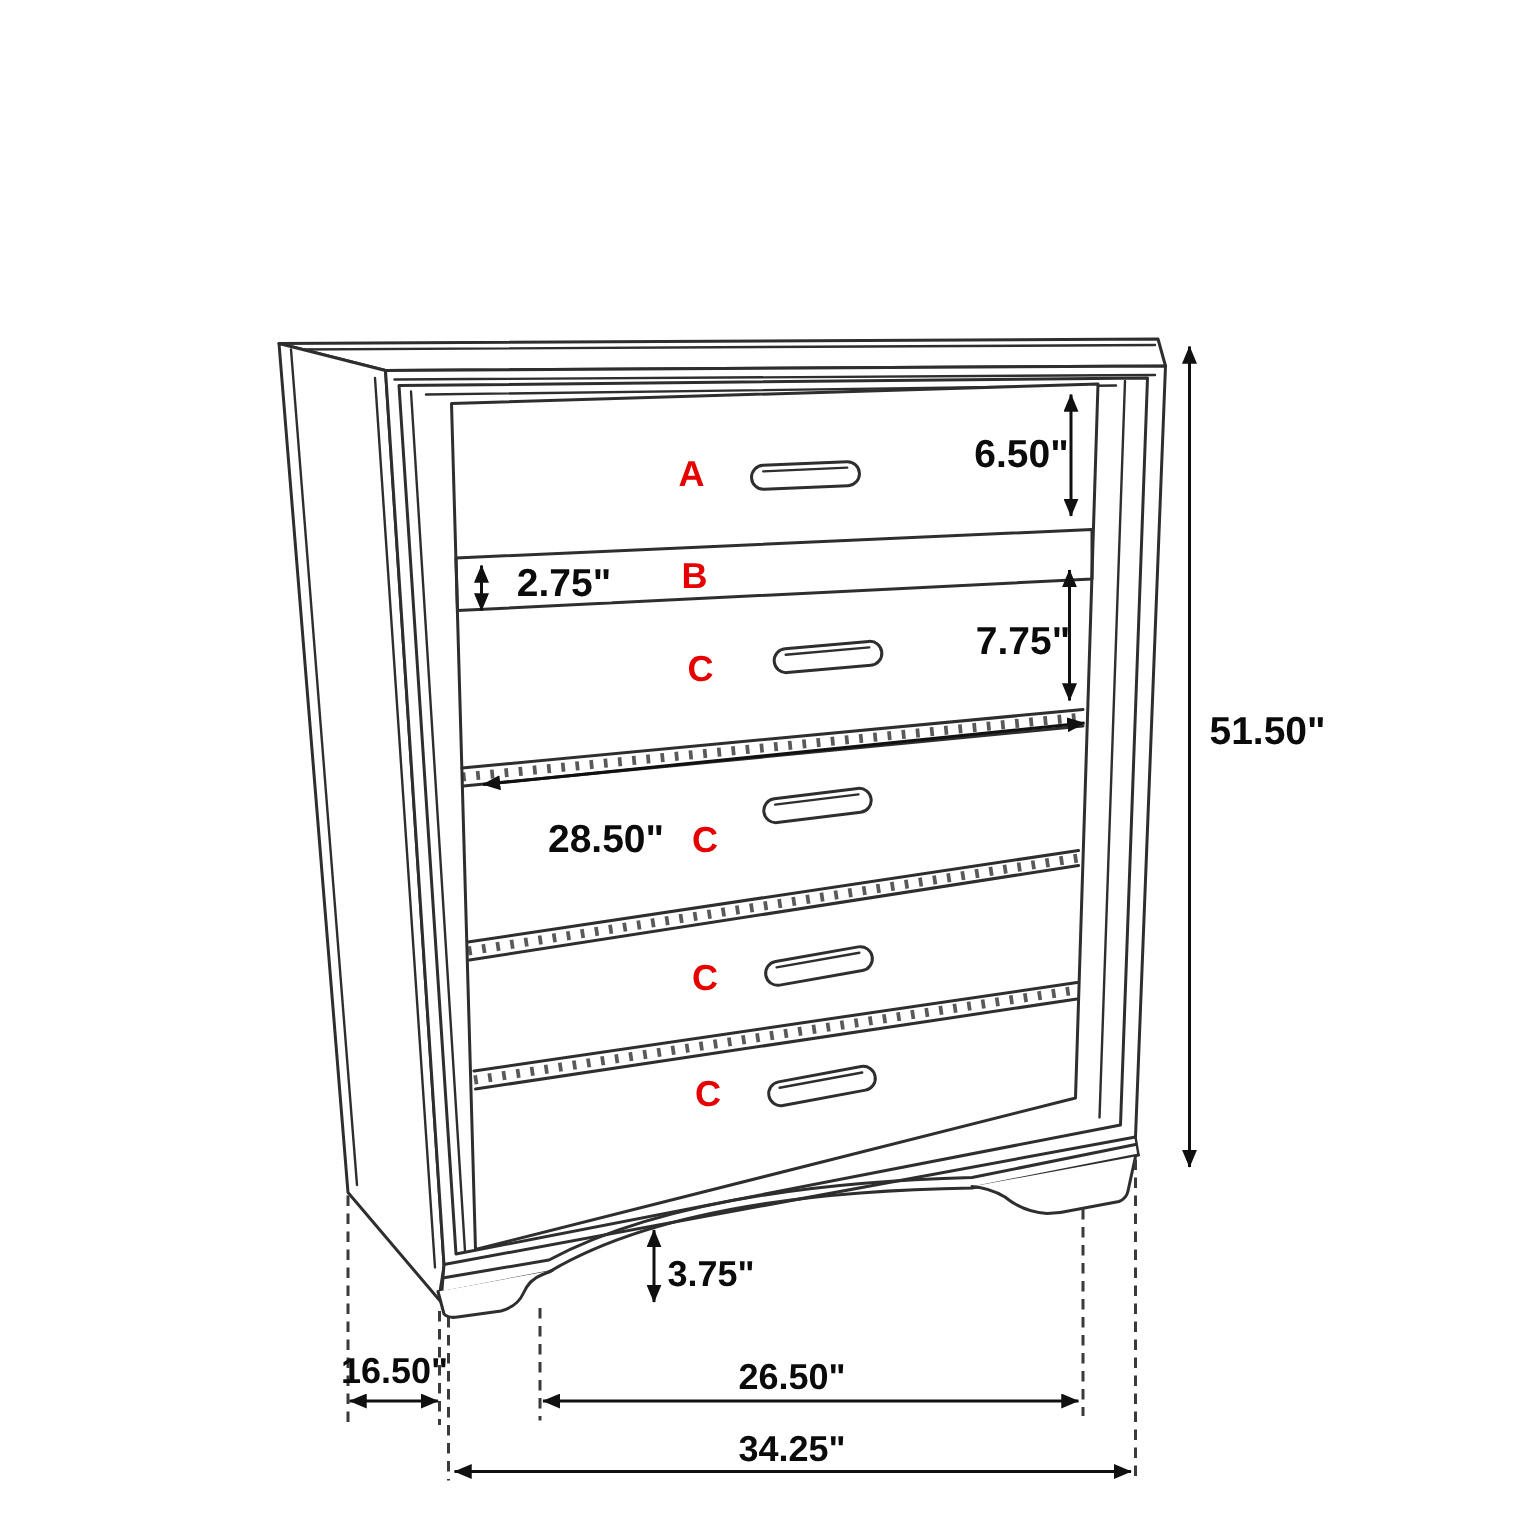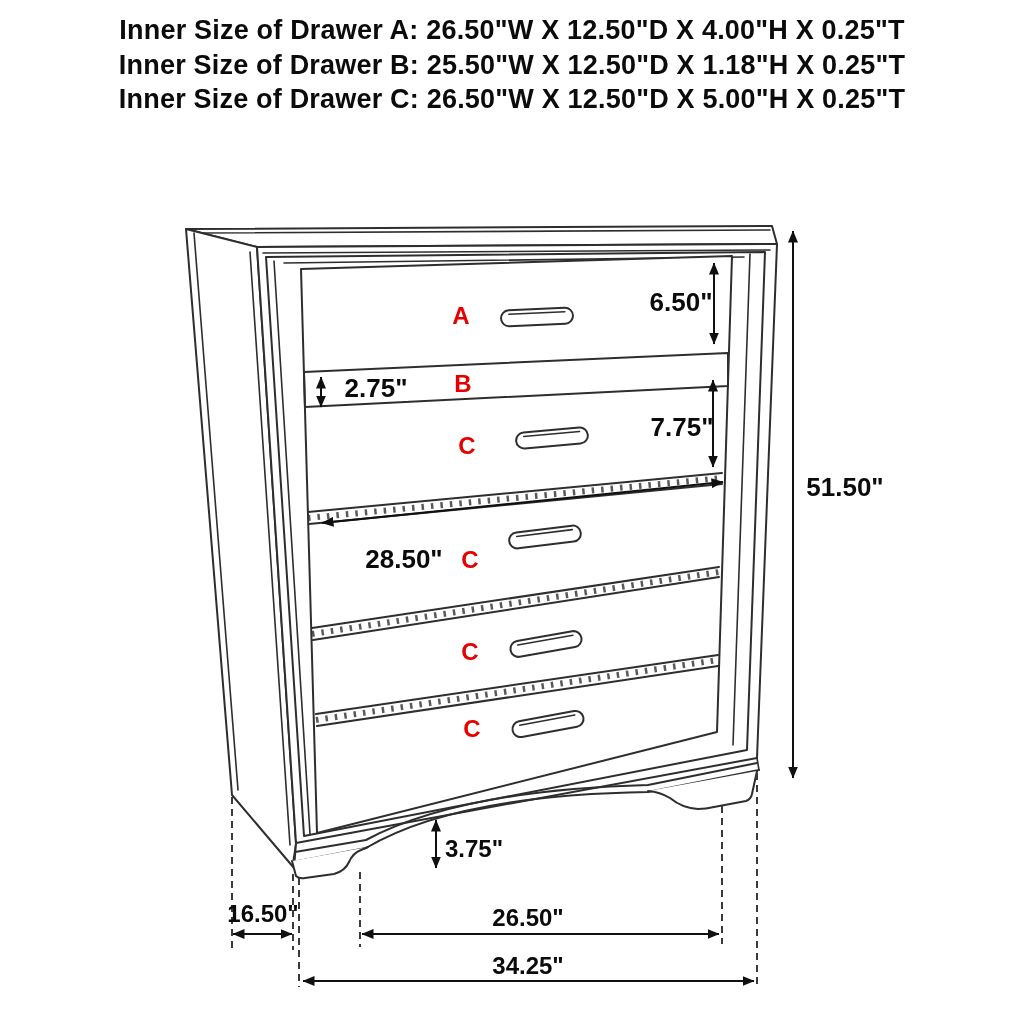--- a/index.html
+++ b/index.html
@@ -17,25 +17,20 @@
   .dash { stroke:#3a3a3a; stroke-width:2; stroke-dasharray:7 5; fill:none; }
   .dimtxt { font:bold 26px "Liberation Sans", sans-serif; fill:#0b0b0b; text-anchor:middle; }
   .sm     { font-size:24px; }
   .ltr    { font:bold 24px "Liberation Sans", sans-serif; text-anchor:middle; }
 </style>
 </head>
 <body>
 
 <div id="page">
 
-  <div id="spec-header">
-    <div>Inner Size of Drawer A: 26.50"W X 12.50"D X 4.00"H X 0.25"T</div>
-    <div>Inner Size of Drawer B: 25.50"W X 12.50"D X 1.18"H X 0.25"T</div>
-    <div>Inner Size of Drawer C: 26.50"W X 12.50"D X 5.00"H X 0.25"T</div>
-  </div>
 
   <svg id="diagram-svg" width="1024" height="1024" viewBox="0 0 1024 1024">
     <defs>
       <marker id="ah" viewBox="0 0 12 10" refX="11.5" refY="5" markerWidth="12" markerHeight="10" orient="auto-start-reverse" markerUnits="userSpaceOnUse">
         <path d="M0,0 L12,5 L0,10 Z" fill="#101010"></path>
       </marker>
       <pattern id="speckle" width="27" height="27" patternUnits="userSpaceOnUse">
         <circle cx="2" cy="3" r="1.2" fill="#161616"></circle>
           <circle cx="7" cy="8" r="1.9" fill="#161616"></circle>
         <circle cx="13" cy="2" r="1.0" fill="#161616"></circle>

